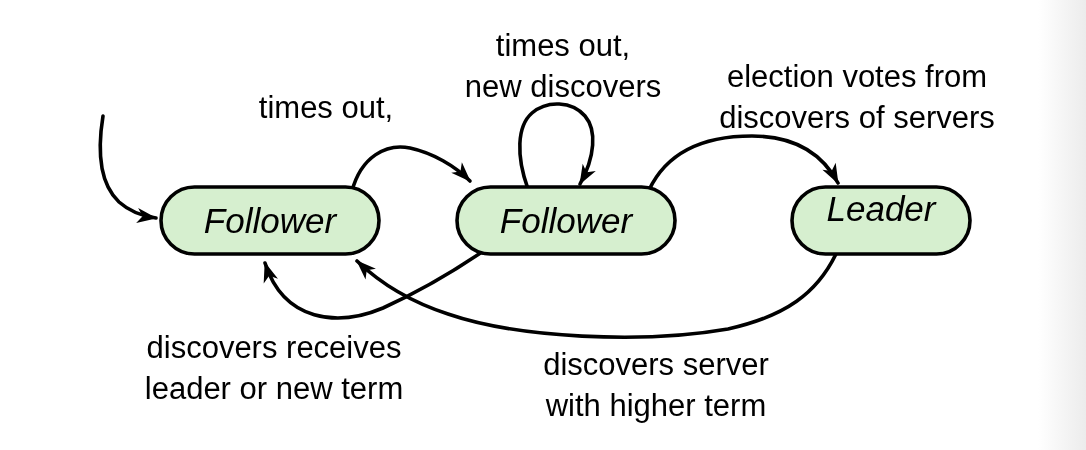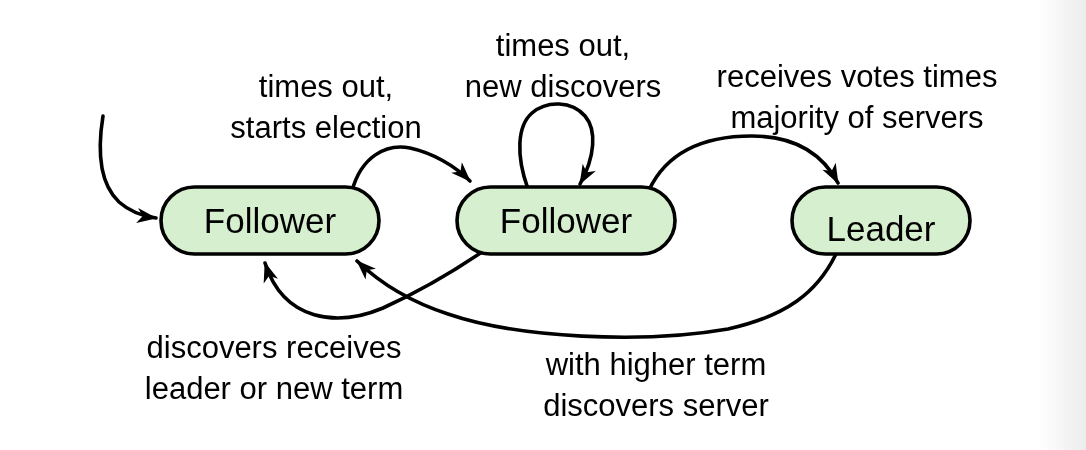--- a/index.html
+++ b/index.html
@@ -19,20 +19,21 @@
   }
   .node{
     fill:var(--node-fill,#d6efcf);
     stroke:var(--node-stroke,#000);
     stroke-width:3.6;
   }
   .node-label{
     position:absolute;
     transform:translate(-50%,-50%);
     font-size:35px;
+    font-style:italic;
     color:var(--label-text,#000);
     white-space:nowrap;
   }
   .edge-label{
     position:absolute;
     transform:translate(-50%,-50%);
     font-size:31px;
     line-height:41px;
     text-align:center;
     color:var(--label-text,#000);
@@ -64,41 +65,40 @@
 
     <path class="edge" d="M 836,254 C 817,293 786,316 728,329 C 642,344 518,338 448,314 C 408,301 380,283 357,261" marker-end="url(#arrow)"></path>
 
     <rect class="node" x="161" y="187" width="218" height="67" rx="33.5" ry="33.5"></rect>
     <rect class="node" x="457" y="187" width="218" height="67" rx="33.5" ry="33.5"></rect>
     <rect class="node" x="792" y="187" width="178" height="67" rx="33.5" ry="33.5"></rect>
   </svg>
 
   <div class="node-label" style="left:270px;top:221px">Follower</div>
   <div class="node-label" style="left:566px;top:221px">Follower</div>
-  <div class="node-label" style="left:881px;top:229px">Leader</div>
+  <div class="node-label" style="left:881px;top:209px">Leader</div>
 
 
   <div class="edge-label" style="left:326px;top:107px">
     <span>times out,</span>
-    <span>starts election</span>
   </div>
 
   <div class="edge-label" style="left:563px;top:66px">
     <span>times out,</span>
     <span>new discovers</span>
   </div>
 
   <div class="edge-label" style="left:857px;top:97px">
-    <span>receives votes times</span>
-    <span>majority of servers</span>
+    <span>election votes from</span>
+    <span>discovers of servers</span>
   </div>
 
   <div class="edge-label" style="left:274px;top:368px">
     <span>discovers receives</span>
     <span>leader or new term</span>
   </div>
 
   <div class="edge-label" style="left:656px;top:385px">
+    <span>discovers server</span>
     <span>with higher term</span>
-    <span>discovers server</span>
   </div>
 
 </div>
 
 </body></html>

